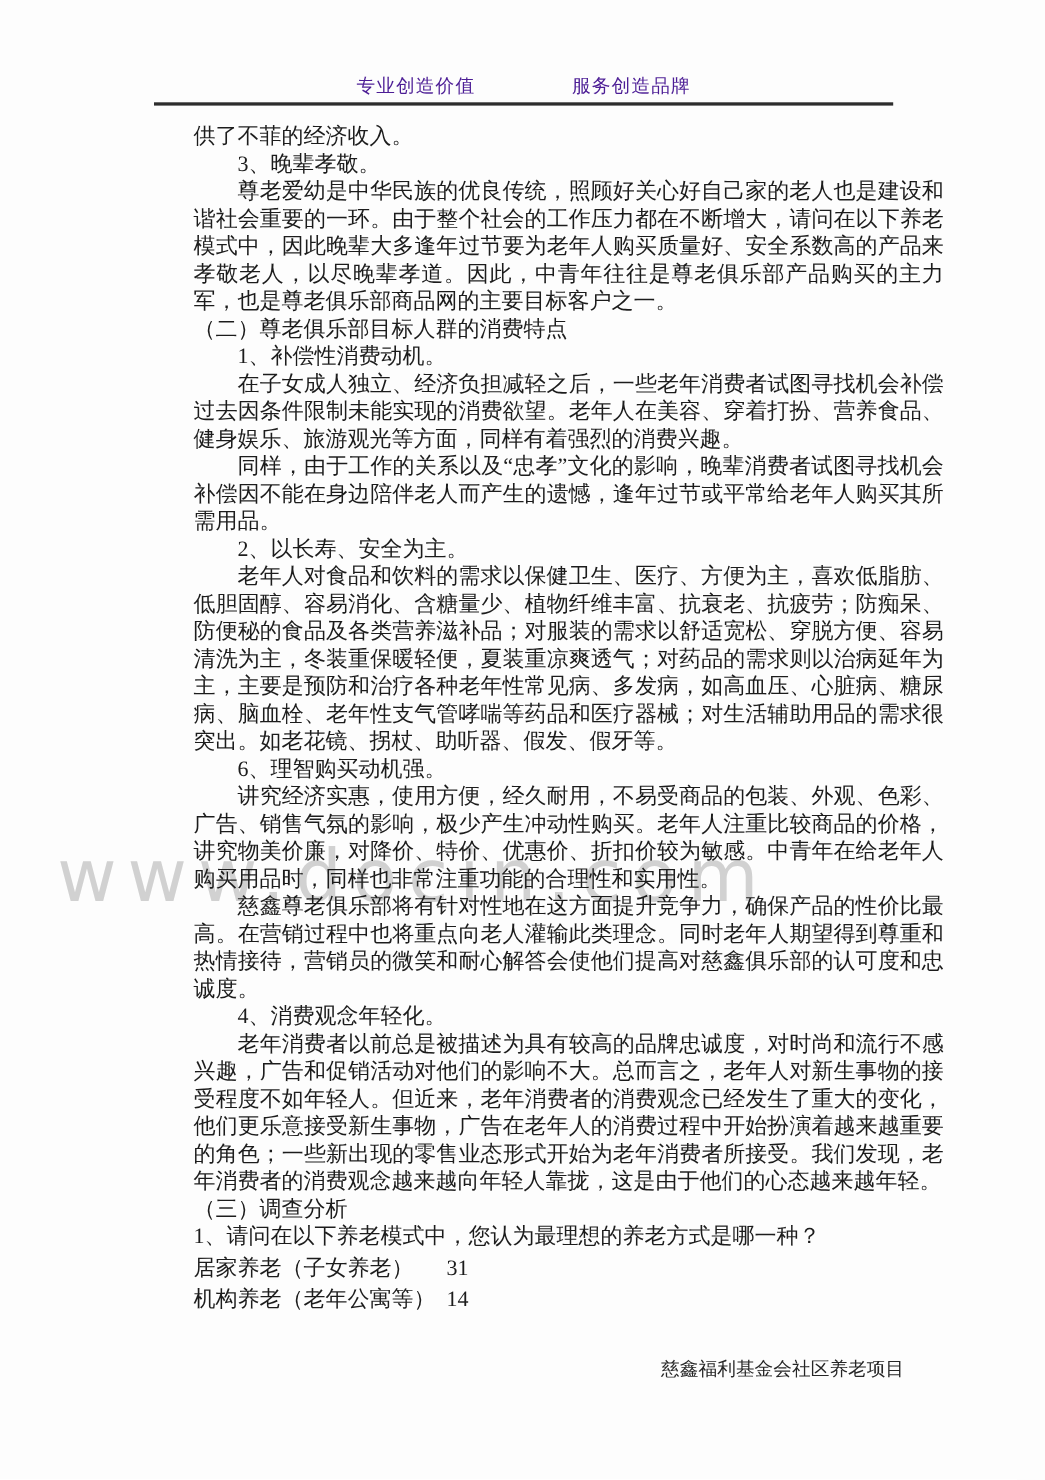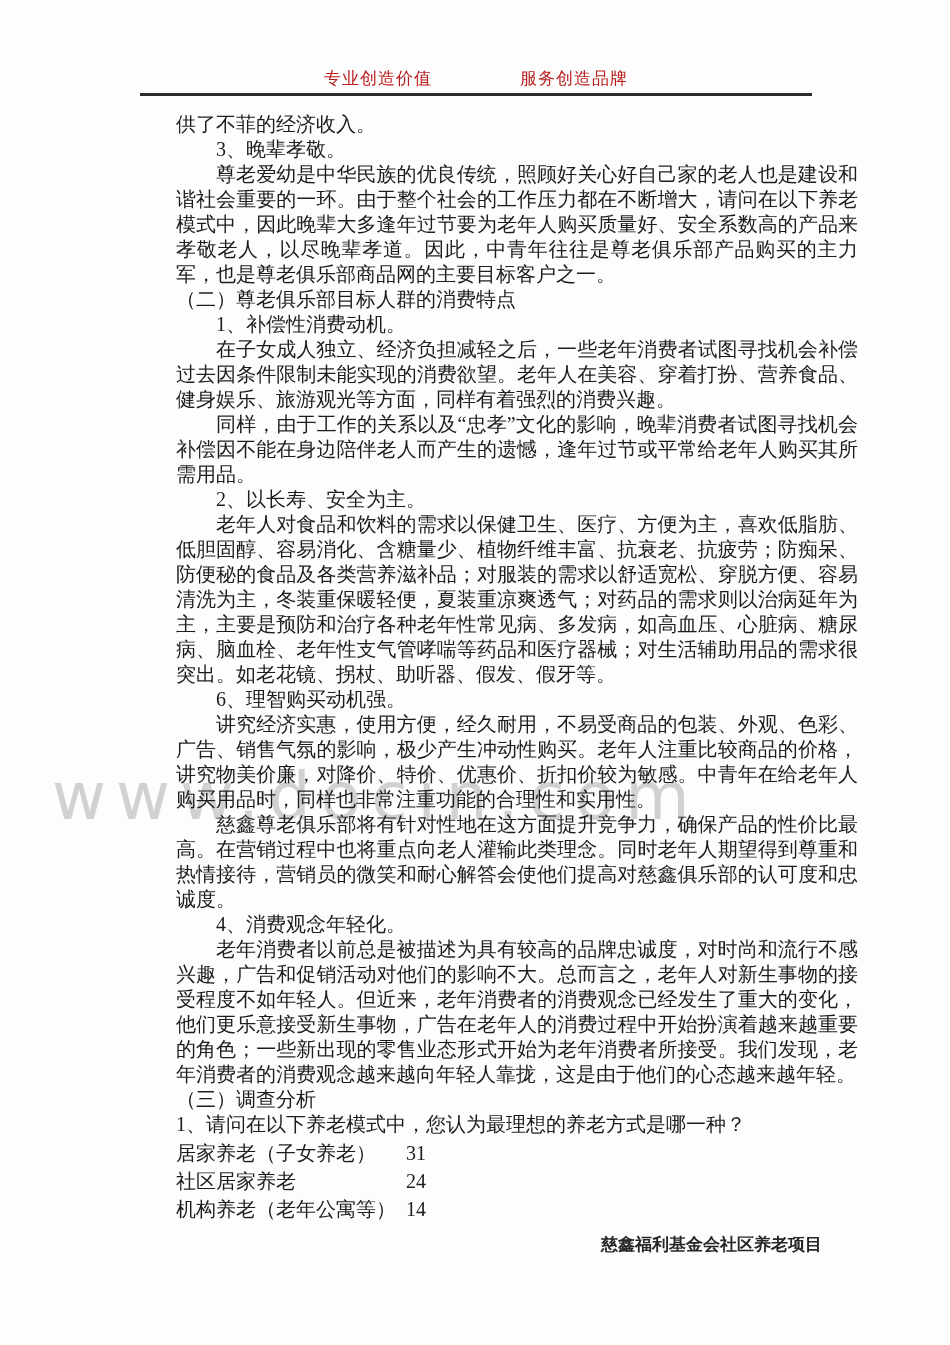--- a/index.html
+++ b/index.html
@@ -24,21 +24,21 @@
     left: 140px;
     width: 672px;
     z-index: 1;
   }
   .header-slogans {
     display: flex;
     justify-content: center;
     gap: 88px;
     font-size: 17px;
     line-height: 21px;
-    color: #b91c1c;
+    color: #4c1d95;
     letter-spacing: 1px;
   }
   .header-rule {
     margin-top: 4px;
     border-top: 3px solid #2d2d2d;
     height: 0;
   }
 
   
   .watermark {
@@ -96,21 +96,20 @@
   .footer {
     position: absolute;
     top: 1234px;
     left: 140px;
     width: 682px;
     text-align: right;
     font-size: 17px;
     line-height: 21px;
     color: #262626;
     z-index: 1;
-    font-weight: bold;
   }
 </style>
 </head>
 <body>
 
 <div class="page">
 
   <div class="watermark">www.docin.com</div>
 
   <div class="header">
@@ -138,24 +137,20 @@
     <p class="indent">老年消费者以前总是被描述为具有较高的品牌忠诚度，对时尚和流行不感兴趣，广告和促销活动对他们的影响不大。总而言之，老年人对新生事物的接受程度不如年轻人。但近来，老年消费者的消费观念已经发生了重大的变化，他们更乐意接受新生事物，广告在老年人的消费过程中开始扮演着越来越重要的角色；一些新出现的零售业态形式开始为老年消费者所接受。我们发现，老年消费者的消费观念越来越向年轻人靠拢，这是由于他们的心态越来越年轻。</p>
     <p>（三）调查分析</p>
     <p>1、请问在以下养老模式中，您认为最理想的养老方式是哪一种？</p>
 
     <div class="survey">
       <div class="survey-row">
         <span class="survey-label">居家养老（子女养老）</span>
         <span class="survey-value">31</span>
       </div>
       <div class="survey-row">
-        <span class="survey-label">社区居家养老</span>
-        <span class="survey-value">24</span>
-      </div>
-      <div class="survey-row">
         <span class="survey-label">机构养老（老年公寓等）</span>
         <span class="survey-value">14</span>
       </div>
     </div>
   </div>
 
   <div class="footer">慈鑫福利基金会社区养老项目</div>
 
 </div>
 

